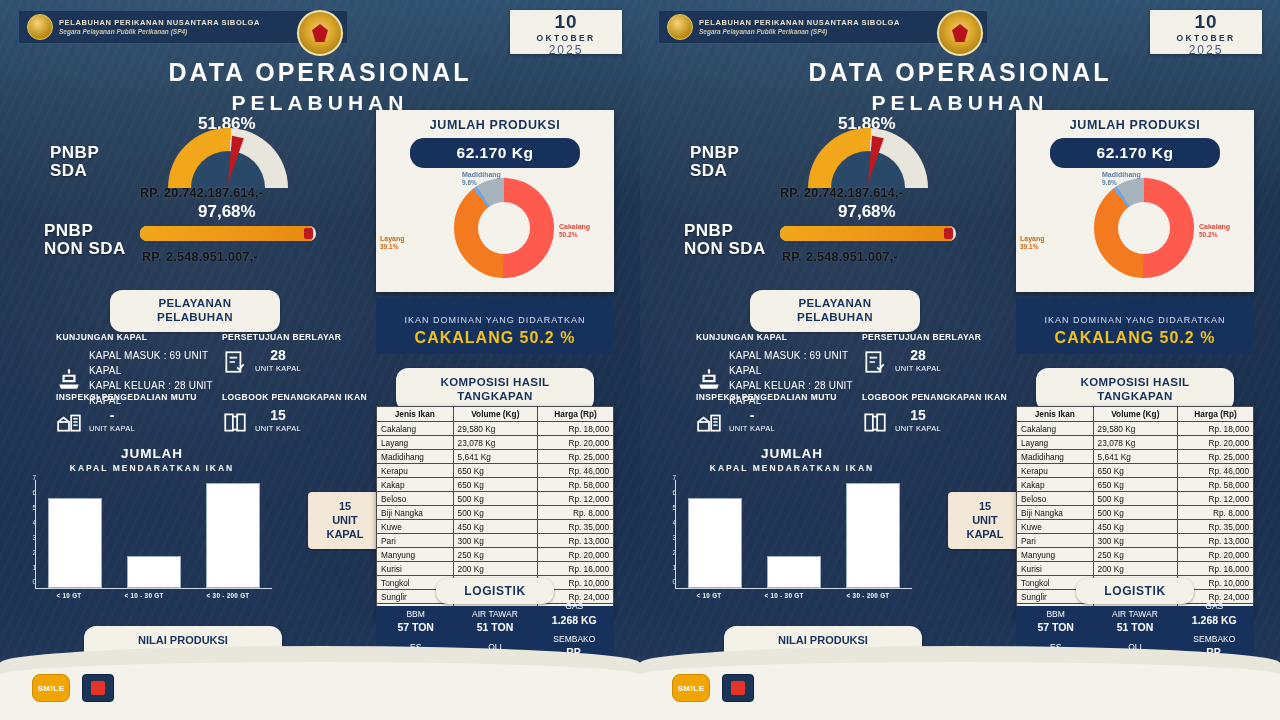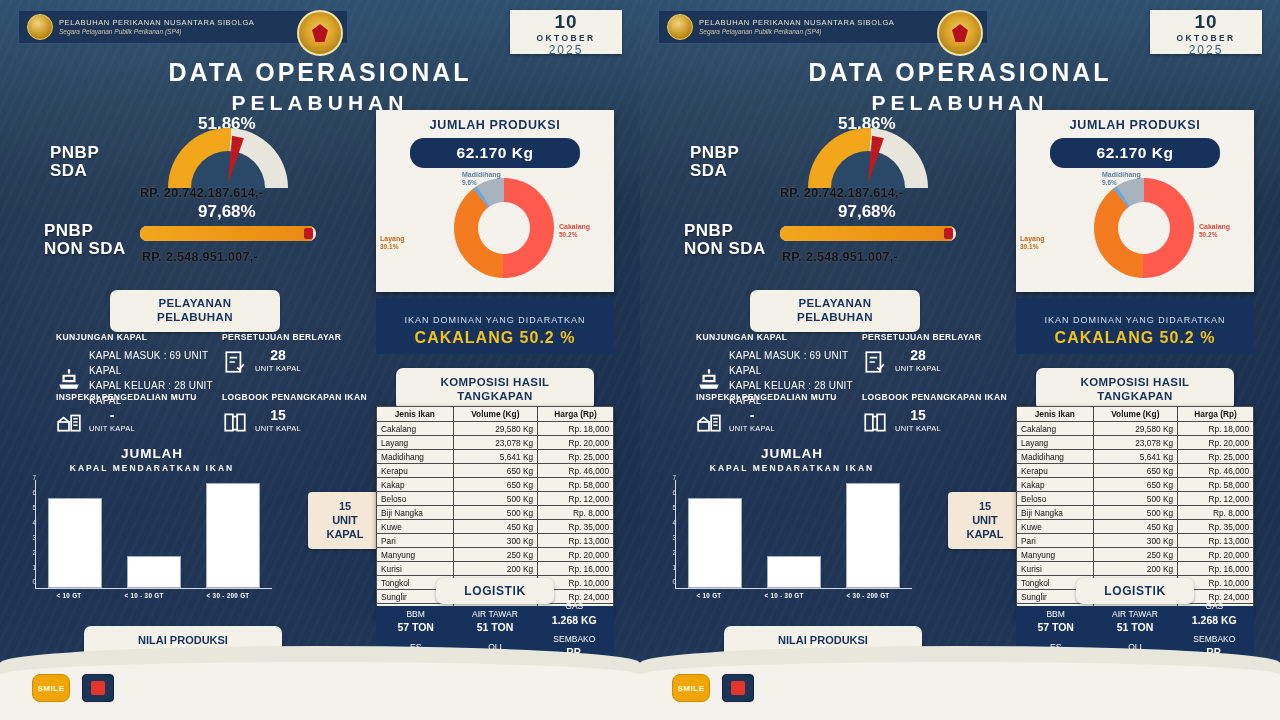--- a/index.html
+++ b/index.html
@@ -13,21 +13,21 @@
       radial-gradient(ellipse at 30% 40%, rgba(255,255,255,0.05), rgba(0,0,0,0) 60%);
     pointer-events:none;}
   .sheet{position:absolute;left:18px;top:6px;width:604px;height:700px;}
 
   
   .topbar{position:absolute;left:0;top:4px;width:604px;height:44px;}
   .ribbon{position:absolute;left:0;top:0;width:330px;height:34px;background:#1c3557;border:1px solid #32507a;
     display:flex;align-items:center;gap:6px;padding:0 8px;box-sizing:border-box;}
   .ribbon .seal{width:24px;height:24px;border-radius:50%;background:radial-gradient(circle at 40% 35%,#f5d37b,#b8860b 70%);
     border:1px solid #e6c76a;flex:none;}
-  .ribbon .txt{color:#e8e2cf;line-height:1.15;}
+  .ribbon .txt{color:#e8e2cf;line-height:1.15;font-weight:bold;}
   .ribbon .t1{font-size:7.5px;letter-spacing:.6px;}
   .ribbon .t2{font-size:6.5px;font-style:italic;color:#cfc6ab;}
   .garuda{position:absolute;left:50%;top:0px;transform:translateX(-50%);width:58px;height:46px;
     display:flex;align-items:center;justify-content:center;}
   .garuda .disc{width:42px;height:42px;border-radius:50%;
     background:radial-gradient(circle at 50% 45%,#f6d06a 0%,#d9a327 45%,#8d6a12 100%);
     border:2px solid #f3e2a8;position:relative;}
   .garuda .disc::after{content:"";position:absolute;left:50%;top:50%;transform:translate(-50%,-50%);
     width:16px;height:18px;background:#b5121b;clip-path:polygon(50% 0,100% 35%,78% 100%,22% 100%,0 35%);}
   .datebox{position:absolute;right:0;top:0;width:112px;height:44px;background:#f3f1e8;
@@ -55,21 +55,21 @@
   .gauge .hole{position:absolute;left:50%;top:0;transform:translateX(-50%);width:74px;height:74px;
     margin-top:23px;border-radius:50%;background:#2a4868;}
   .needle{position:absolute;left:50%;top:8px;width:0;height:0;border-left:6px solid transparent;
     border-right:6px solid transparent;border-top:48px solid #c0181f;transform:translateX(-50%) rotate(12deg);
     transform-origin:50% 100%;}
 
   .barwrap{position:absolute;left:118px;top:116px;width:176px;height:15px;background:#e8e6dc;border-radius:7px;overflow:hidden;}
   .barfill{height:100%;width:97.68%;background:linear-gradient(90deg,#f2a71b,#e98a12);}
   .barknob{position:absolute;right:3px;top:2px;width:9px;height:11px;background:#c0181f;border-radius:2px;}
 
-  .pill{background:#f3f1e8;color:#16325c;font-weight:bold;text-align:center;border-radius:7px;
+  .pill{background:#f3f1e8;color:#16325c;font-weight:bold;text-align:center;border-radius:12px;
     box-shadow:0 1px 3px rgba(0,0,0,.35);}
   .pelayanan{position:absolute;left:88px;top:180px;width:170px;padding:7px 0;font-size:11.5px;line-height:1.2;letter-spacing:.4px;}
 
   .svc{position:absolute;color:#fff;}
   .svc .h{font-size:8.5px;font-weight:bold;letter-spacing:.4px;}
   .svc .row{display:flex;align-items:center;gap:7px;margin-top:6px;}
   .svc .lines{font-size:10px;line-height:1.5;letter-spacing:.2px;}
   .svc .big{font-size:14px;font-weight:bold;line-height:1;text-align:center;}
   .svc .unit{font-size:7.5px;letter-spacing:.3px;margin-top:2px;}
   .ic{width:26px;height:24px;flex:none;color:#fff;}
@@ -105,21 +105,21 @@
   .lbl.cak{left:183px;top:46px;color:#d94a3c;}
   .dominan{position:absolute;left:358px;top:292px;width:238px;height:56px;background:#16325c;text-align:center;}
   .dominan .d1{color:#cfe0f2;font-size:9px;letter-spacing:1px;padding-top:9px;margin-top:8px;}
   .dominan .d2{color:#f2c21b;font-size:16px;font-weight:bold;letter-spacing:1px;margin-top:4px;}
   .komposisi{position:absolute;left:378px;top:362px;width:198px;padding:7px 0;font-size:11.5px;line-height:1.25;letter-spacing:.4px;}
 
   table.tbl{position:absolute;left:358px;top:400px;width:238px;border-collapse:collapse;background:#f4f2ea;
     font-size:8.3px;color:#111;box-shadow:0 2px 5px rgba(0,0,0,.4);}
   table.tbl th{border:1px solid #4a4a4a;padding:2px 4px;font-weight:bold;text-align:center;font-size:8.3px;}
   table.tbl td{border:1px solid #4a4a4a;padding:1.5px 4px;}
-  table.tbl td.n{text-align:right;}
+  table.tbl td.n{}
   table.tbl td.r{text-align:right;}
 
   .logistik{position:absolute;left:418px;top:572px;width:118px;padding:6px 0;font-size:12px;letter-spacing:.6px;}
   .logbox{position:absolute;left:358px;top:600px;width:238px;height:64px;background:#16325c;color:#fff;
     display:flex;align-items:center;}
   .logcol{flex:1;text-align:center;font-size:8.5px;line-height:1.45;}
   .logcol b{font-size:10.5px;display:block;}
   .logcol .sp{height:5px;}
 
   

